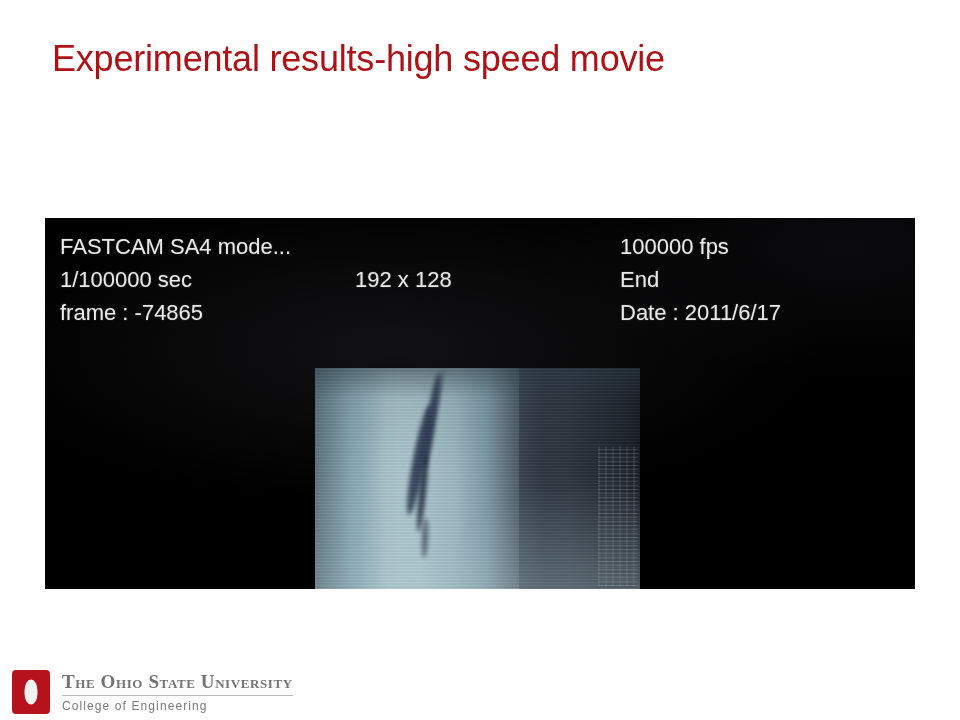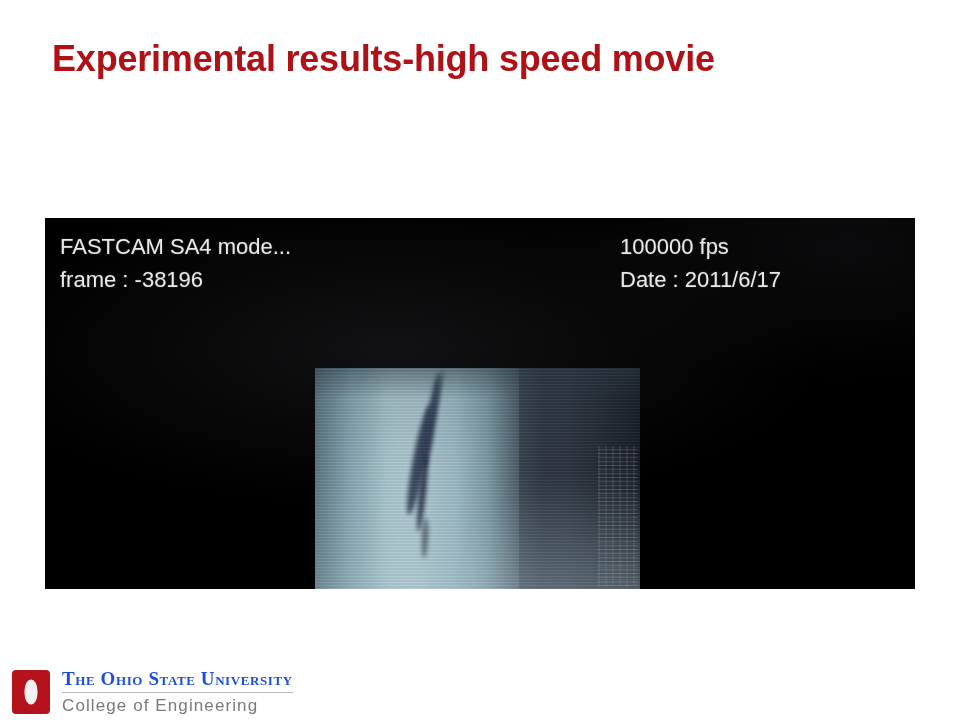--- a/index.html
+++ b/index.html
@@ -22,21 +22,21 @@
     background: #ffffff;
   }
 
   
   #slide-title {
     position: absolute;
     left: 52px;
     top: 38px;
     font-family: "Liberation Sans", sans-serif;
     font-size: 36px;
-    font-weight: 700;
+    font-weight: 400;
     letter-spacing: -0.2px;
     color: #ae1217;
     white-space: nowrap;
     line-height: 1.15;
   }
 
   
   #video-panel {
     position: absolute;
     left: 45px;
@@ -259,28 +259,28 @@
     display: flex;
     flex-direction: column;
     justify-content: center;
   }
   #osu-line1 {
     font-family: "Liberation Serif", serif;
     font-size: 19px;
     font-weight: 700;
     font-variant: small-caps;
     letter-spacing: 0.6px;
-    color: #1d4ed8;
+    color: #737373;
     line-height: 1.05;
     padding-bottom: 3px;
     border-bottom: 1px solid #b9b9b9;
   }
   #osu-line2 {
     font-family: "Liberation Sans", sans-serif;
-    font-size: 17px;
+    font-size: 12px;
     font-weight: 400;
     letter-spacing: 1.1px;
     color: #7a7a7a;
     padding-top: 4px;
     line-height: 1.05;
   }
 </style>
 </head>
 <body>
 
@@ -293,23 +293,28 @@
     <div id="video-panel-vignette"></div>
 
     <div id="hud">
 
       <div class="hud-row">
         <span class="hud-col-left">FASTCAM SA4 mode...</span>
         <span class="hud-col-mid"></span>
         <span class="hud-col-right">100000 fps</span>
       </div>
 
-
       <div class="hud-row">
-        <span class="hud-col-left">frame : -38196</span>
+        <span class="hud-col-left">1/100000 sec</span>
+        <span class="hud-col-mid">192 x 128</span>
+        <span class="hud-col-right">End</span>
+      </div>
+
+      <div class="hud-row">
+        <span class="hud-col-left">frame : -74865</span>
         <span class="hud-col-right">Date : 2011/6/17</span>
       </div>
 
 
     </div>
 
     <div id="camera-frame">
       <div class="cam-base"></div>
       <div class="cam-highlight"></div>
       <div class="cam-wall"></div>

